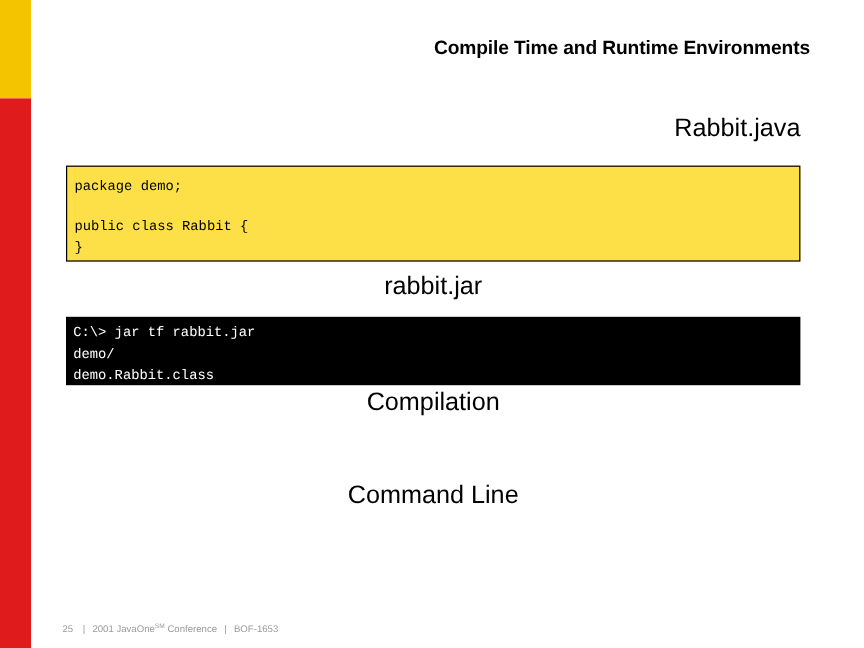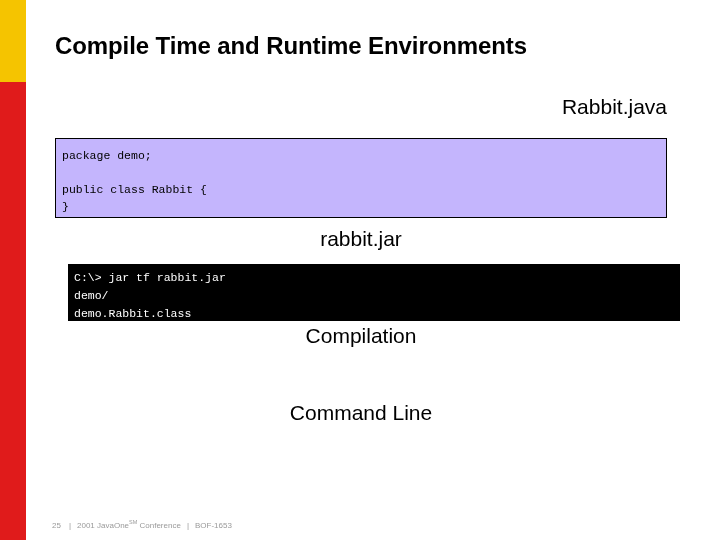--- a/index.html
+++ b/index.html
@@ -43,54 +43,55 @@
     width: 4px;
     height: 540px;
     background: #ffffff;
   }
 
   .title {
     position: absolute;
     left: 55px;
     top: 32px;
     width: 620px;
-    font-size: 24px;
+    font-size: 16px;
     font-weight: bold;
     color: #000000;
     letter-spacing: -0.1px;
+    text-align: right;
   }
 
   .section-heading {
     position: absolute;
     width: 612px;
     left: 55px;
     text-align: center;
     font-size: 21px;
     color: #000000;
     font-weight: normal;
   }
 
   .code-box {
     position: absolute;
     left: 55px;
     width: 612px;
     box-sizing: border-box;
     border: 1px solid #000000;
-    background: #c4b5fd;
+    background: #fde047;
     color: #000000;
     font-family: "Liberation Mono", "DejaVu Sans Mono", monospace;
     font-size: 11.5px;
     line-height: 17px;
     padding: 8px 6px 6px 6px;
     white-space: pre;
   }
 
   .console-box {
     position: absolute;
-    left: 68px;
+    left: 55px;
     width: 612px;
     box-sizing: border-box;
     background: #000000;
     color: #ffffff;
     font-family: "Liberation Mono", "DejaVu Sans Mono", monospace;
     font-size: 11.5px;
     line-height: 18px;
     padding: 5px 6px 10px 6px;
     white-space: pre;
   }

